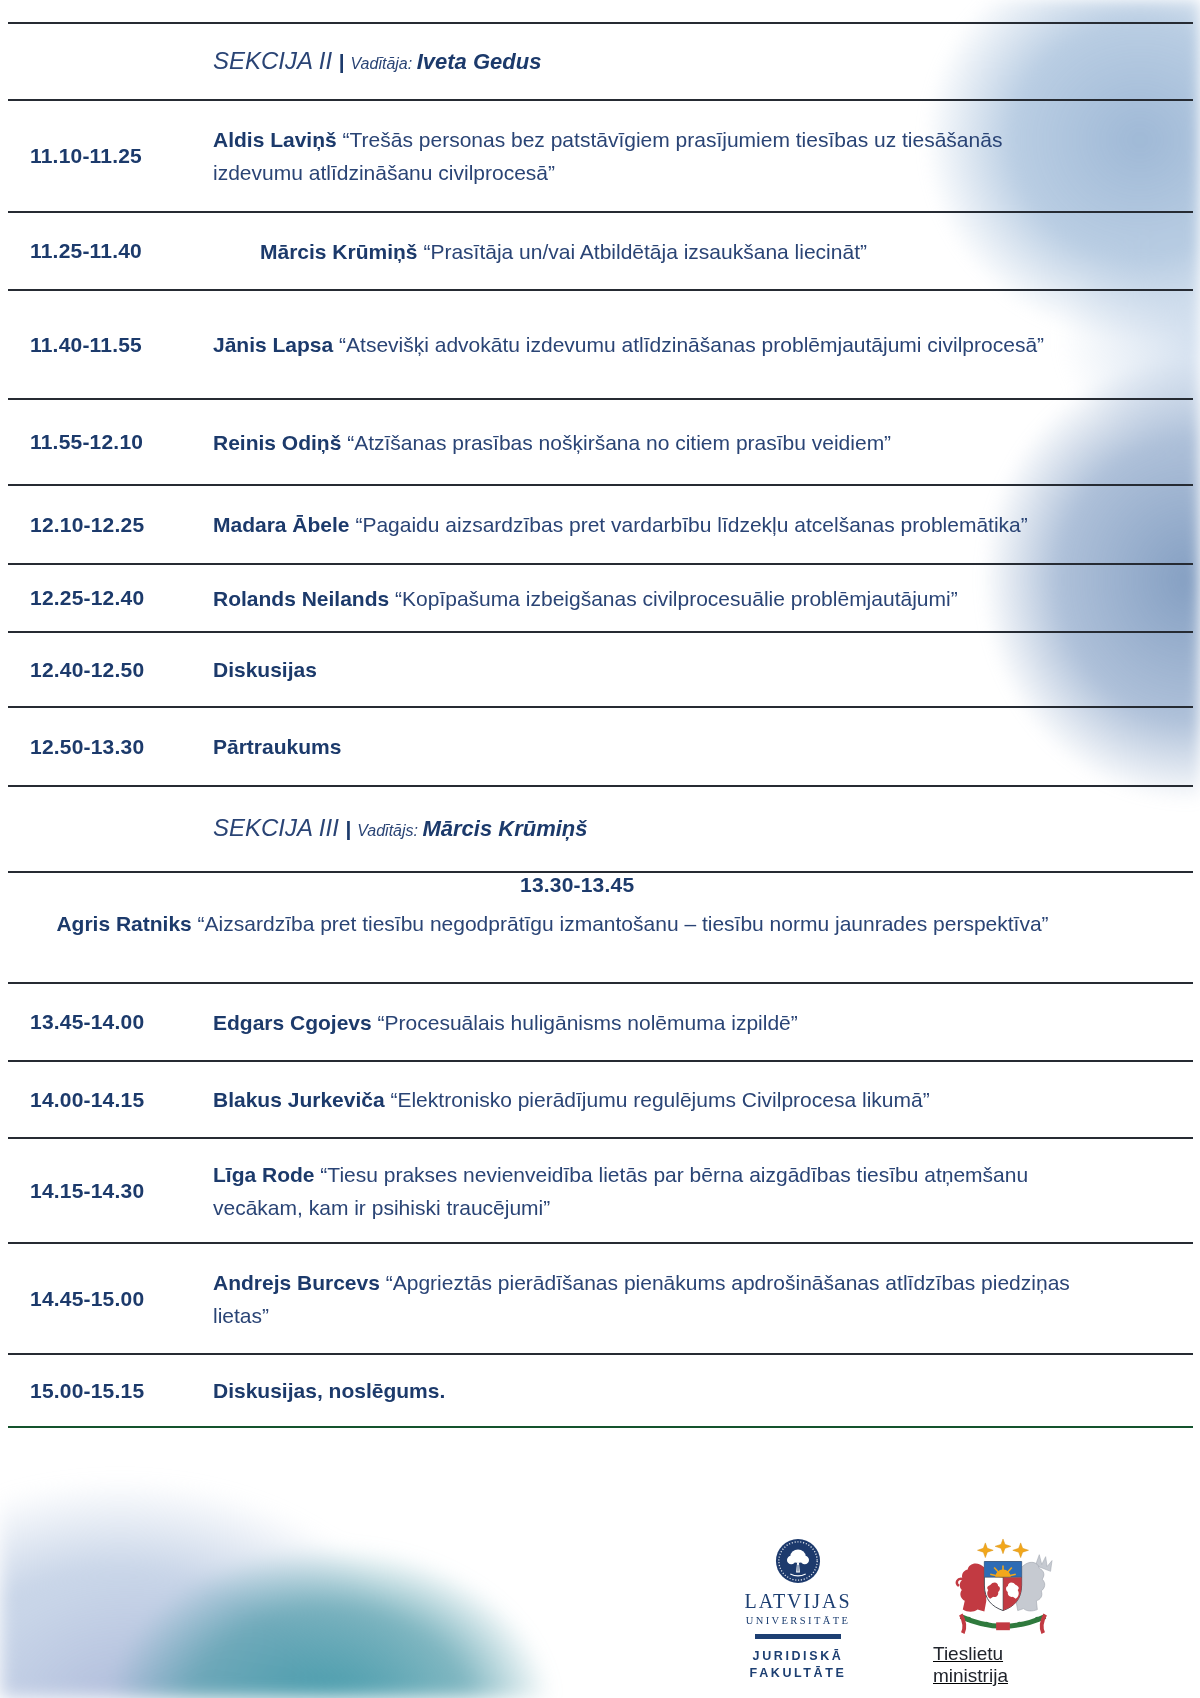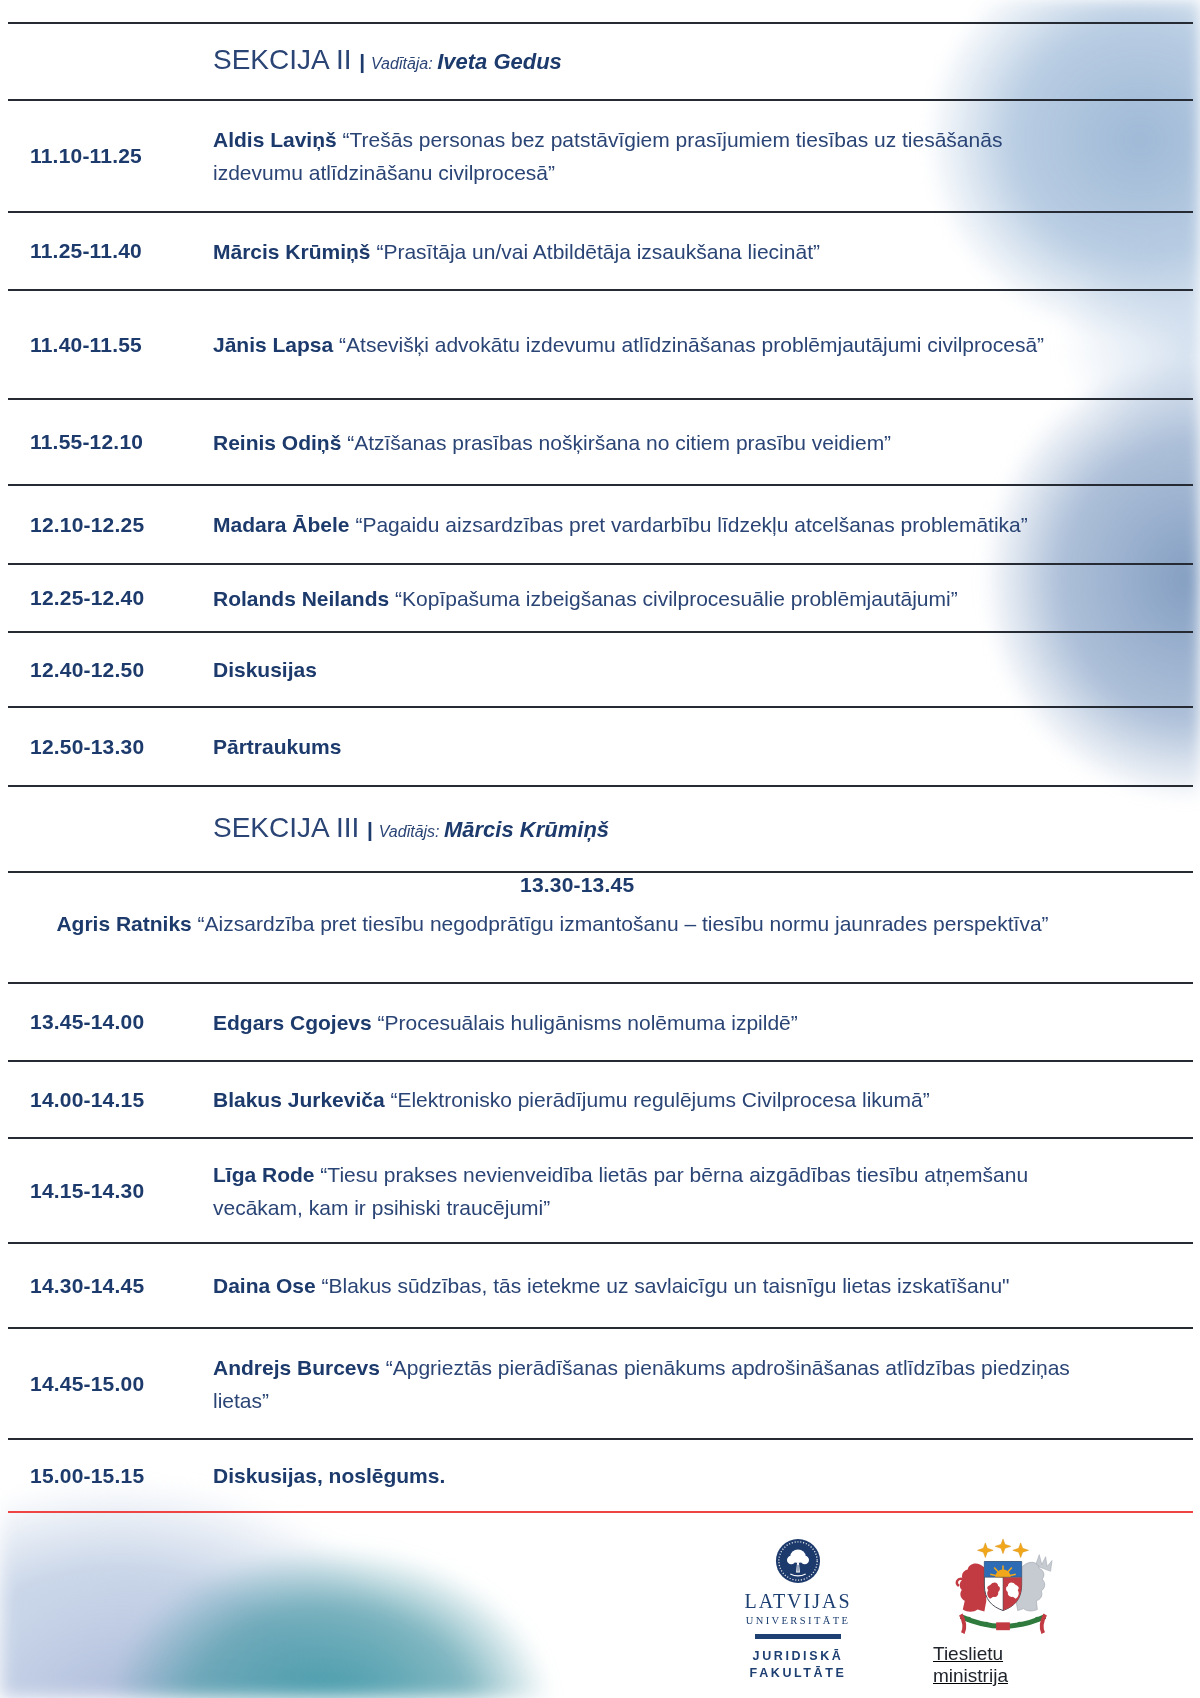--- a/index.html
+++ b/index.html
@@ -21,27 +21,27 @@
     background:
       radial-gradient(ellipse 310px 230px at 330px 250px, rgba(63,152,168,.96) 0%, rgba(85,158,172,.75) 45%, rgba(120,170,185,0) 72%),
       radial-gradient(ellipse 280px 210px at 150px 265px, rgba(148,162,204,.7) 0%, rgba(150,164,205,0) 72%),
       radial-gradient(ellipse 430px 310px at 120px 240px, rgba(208,220,237,.95) 0%, rgba(186,202,226,.8) 42%, rgba(205,218,235,0) 72%);
     filter:blur(9px);
   }
 
   
   .schedule{position:absolute;left:8px;top:22px;width:1185px;z-index:2;}
   .row{display:flex;align-items:center;border-top:2px solid #262b33;box-sizing:border-box;}
-  .row.last{border-bottom:2px solid #ef4444;}
+  .row.last{border-bottom:2px solid #14532d;}
   .cell-time{width:205px;padding-left:22px;box-sizing:border-box;flex-shrink:0;
     font-size:21px;font-weight:bold;color:#1c3a6b;letter-spacing:.2px;}
   .cell-content{flex:1;padding:10px 96px 10px 0;font-size:21px;line-height:33px;color:#2a4475;}
   .speaker{font-weight:bold;color:#1c3a6b;}
   .talk-title{font-weight:normal;color:#2a4475;}
-  .sec-label{font-size:28px;color:#2a4475;}
+  .sec-label{font-size:24px;color:#2a4475;font-style:italic;}
   .sec-pipe{font-weight:bold;color:#1c3a6b;}
   .sec-mod-label{font-style:italic;font-size:16px;color:#2a4475;}
   .sec-mod-name{font-style:italic;font-weight:bold;font-size:22px;color:#1c3a6b;}
 
   
   .footer{position:absolute;top:1538px;left:0;width:952px;height:150px;z-index:2;}
   .lu-logo{position:absolute;left:736px;top:0;width:124px;text-align:center;color:#1d3f72;}
   .lu-seal{display:block;margin:0 auto;width:46px;height:46px;}
   .lu-name{font-family:"Liberation Serif",serif;font-size:20px;letter-spacing:2px;margin-top:6px;}
   .lu-sub{font-family:"Liberation Serif",serif;font-size:10.5px;letter-spacing:2.4px;margin-top:2px;}
@@ -61,21 +61,21 @@
 
   <div class="schedule" id="schedule">
       <div class="row header-row" style="min-height: 77px;">
         <div class="cell-time"></div>
         <div class="cell-content"><span class="sec-label">SEKCIJA II </span><span class="sec-pipe">| </span><span class="sec-mod-label">Vadītāja: </span><span class="sec-mod-name">Iveta Gedus</span></div>
       </div>
       <div class="row" style="min-height: 112px;">
         <div class="cell-time">11.10-11.25</div>
         <div class="cell-content"><span class="speaker">Aldis Laviņš </span><span class="talk-title">“Trešās personas bez patstāvīgiem prasījumiem tiesības uz tiesāšanās izdevumu atlīdzināšanu civilprocesā”</span></div>
       </div>
-      <div class="row" style="min-height: 78px;">
+      <div class="row" style="min-height: 78px; gap: 47px;">
         <div class="cell-time">11.25-11.40</div>
         <div class="cell-content"><span class="speaker">Mārcis Krūmiņš </span><span class="talk-title">“Prasītāja un/vai Atbildētāja izsaukšana liecināt”</span></div>
       </div>
       <div class="row" style="min-height: 109px;">
         <div class="cell-time">11.40-11.55</div>
         <div class="cell-content"><span class="speaker">Jānis Lapsa </span><span class="talk-title">“Atsevišķi advokātu izdevumu atlīdzināšanas problēmjautājumi civilprocesā”</span></div>
       </div>
       <div class="row" style="min-height: 86px;">
         <div class="cell-time">11.55-12.10</div>
         <div class="cell-content"><span class="speaker">Reinis Odiņš </span><span class="talk-title">“Atzīšanas prasības nošķiršana no citiem prasību veidiem”</span></div>
@@ -108,24 +108,20 @@
         <div class="cell-time">13.45-14.00</div>
         <div class="cell-content"><span class="speaker">Edgars Cgojevs </span><span class="talk-title">“Procesuālais huligānisms nolēmuma izpildē”</span></div>
       </div>
       <div class="row" style="min-height: 77px;">
         <div class="cell-time">14.00-14.15</div>
         <div class="cell-content"><span class="speaker">Blakus Jurkeviča </span><span class="talk-title">“Elektronisko pierādījumu regulējums Civilprocesa likumā”</span></div>
       </div>
       <div class="row" style="min-height: 105px;">
         <div class="cell-time">14.15-14.30</div>
         <div class="cell-content"><span class="speaker">Līga Rode </span><span class="talk-title">“Tiesu prakses nevienveidība lietās par bērna aizgādības tiesību atņemšanu vecākam, kam ir psihiski traucējumi”</span></div>
-      </div>
-      <div class="row" style="min-height: 85px;">
-        <div class="cell-time">14.30-14.45</div>
-        <div class="cell-content"><span class="speaker">Daina Ose </span><span class="talk-title">“Blakus sūdzības, tās ietekme uz savlaicīgu un taisnīgu lietas izskatīšanu"</span></div>
       </div>
       <div class="row" style="min-height: 111px;">
         <div class="cell-time">14.45-15.00</div>
         <div class="cell-content"><span class="speaker">Andrejs Burcevs </span><span class="talk-title">“Apgrieztās pierādīšanas pienākums apdrošināšanas atlīdzības piedziņas lietas”</span></div>
       </div>
       <div class="row last" style="min-height: 75px;">
         <div class="cell-time">15.00-15.15</div>
         <div class="cell-content"><span class="speaker">Diskusijas, noslēgums.</span></div>
       </div>
     </div>

